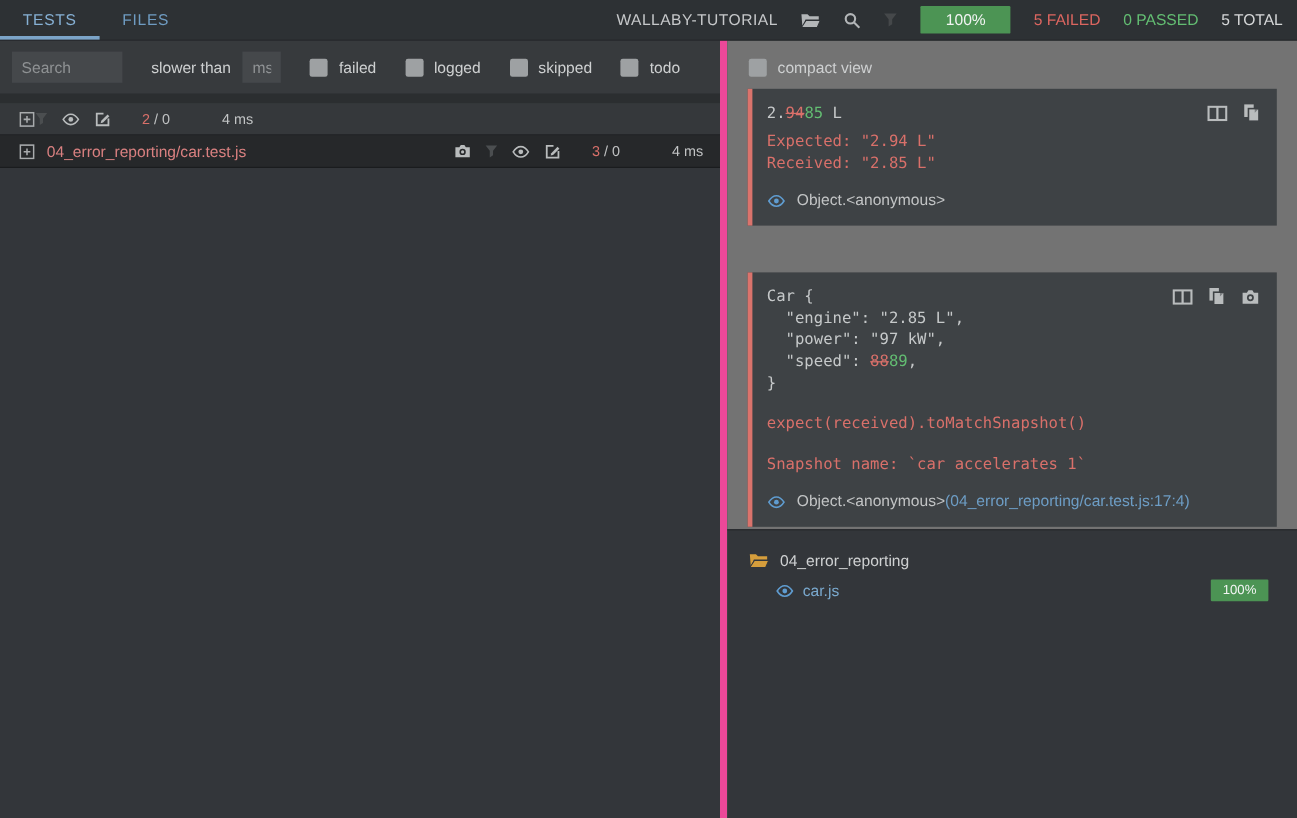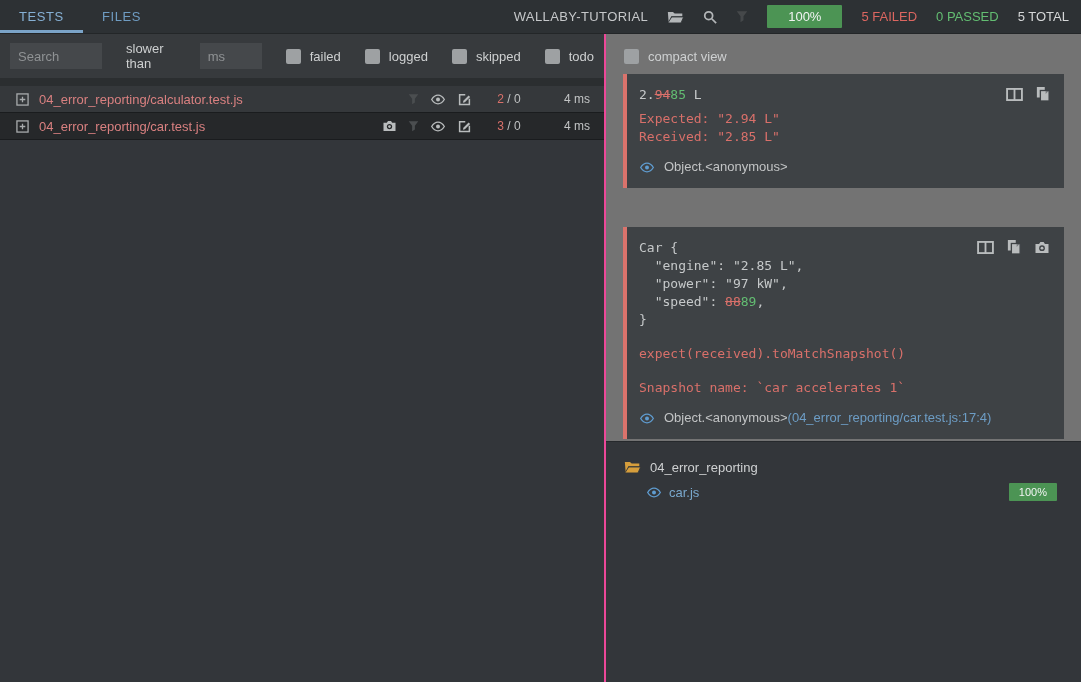--- a/index.html
+++ b/index.html
@@ -38,37 +38,37 @@
     border-radius:1px;
   }
   .stat-failed { color:#dc6660; }
   .stat-passed { color:#63bd72; }
   .stat-total  { color:#d5d7d8; }
 
   
   .main { flex:1; display:flex; min-height:0; }
   .left-panel {
     width:606px; flex:0 0 606px; background:#33363a;
-    border-right:2px solid #ec4899; display:flex; flex-direction:column;
+    border-right:6px solid #ec4899; display:flex; flex-direction:column;
   }
   .right-panel { flex:1; background:#737373; display:flex; flex-direction:column; min-width:0; }
 
   
   .filter-bar {
     height:44px; flex:0 0 44px; background:#373a3d;
     display:flex; align-items:center; padding:0 10px;
   }
   .text-input {
     background:#45484b; border:none; outline:none; color:#cfd1d2;
     height:26px; padding:0 8px; font-size:13px;
     font-family:"Liberation Sans", sans-serif;
   }
   .text-input::placeholder { color:#8f9294; }
   .search-input { width:92px; }
-  .ms-input { width:62px; margin-left:10px; }
+  .ms-input { width:32px; margin-left:10px; }
   .slower-label { margin-left:24px; color:#ced0d1; }
   .cb-group { display:flex; align-items:center; margin-left:24px; cursor:pointer; }
   .cb {
     width:15px; height:15px; background:#9ea1a3; border-radius:2px;
     display:inline-block; flex:0 0 15px;
   }
   .cb-label { margin-left:9px; color:#ced0d1; }
   .filter-gap { height:8px; flex:0 0 8px; background:#2b2e30; }
 
   
@@ -194,21 +194,20 @@
       </div>
       <div class="filter-gap"></div>
 
       <div class="test-row alt-a">
         <span class="expand-icon">
           <svg width="13" height="13" viewBox="0 0 14 14">
               <rect x="1" y="1" width="12" height="12" fill="none" stroke="currentColor" stroke-width="1.4"></rect>
               <path d="M7 4 v6 M4 7 h6" stroke="currentColor" stroke-width="1.4"></path>
             </svg>
         </span>
-        <span class="test-name">04_error_reporting/calculator.test.js</span>
         <span class="row-icons">
           <span class="row-icon dim">
             <svg width="11" height="12" viewBox="0 0 16 16">
                 <path d="M1 1 h14 L10 7.5 V13 l-4 2.5 V7.5 Z" fill="currentColor"></path>
               </svg>
           </span>
           <span class="row-icon">
             <svg width="16" height="11" viewBox="0 0 24 16">
                 <path d="M12 1.5 C6.5 1.5 2.5 8 2.5 8 C2.5 8 6.5 14.5 12 14.5 C17.5 14.5 21.5 8 21.5 8 C21.5 8 17.5 1.5 12 1.5 Z" fill="none" stroke="currentColor" stroke-width="2"></path>
                 <circle cx="12" cy="8" r="3" fill="currentColor"></circle>

